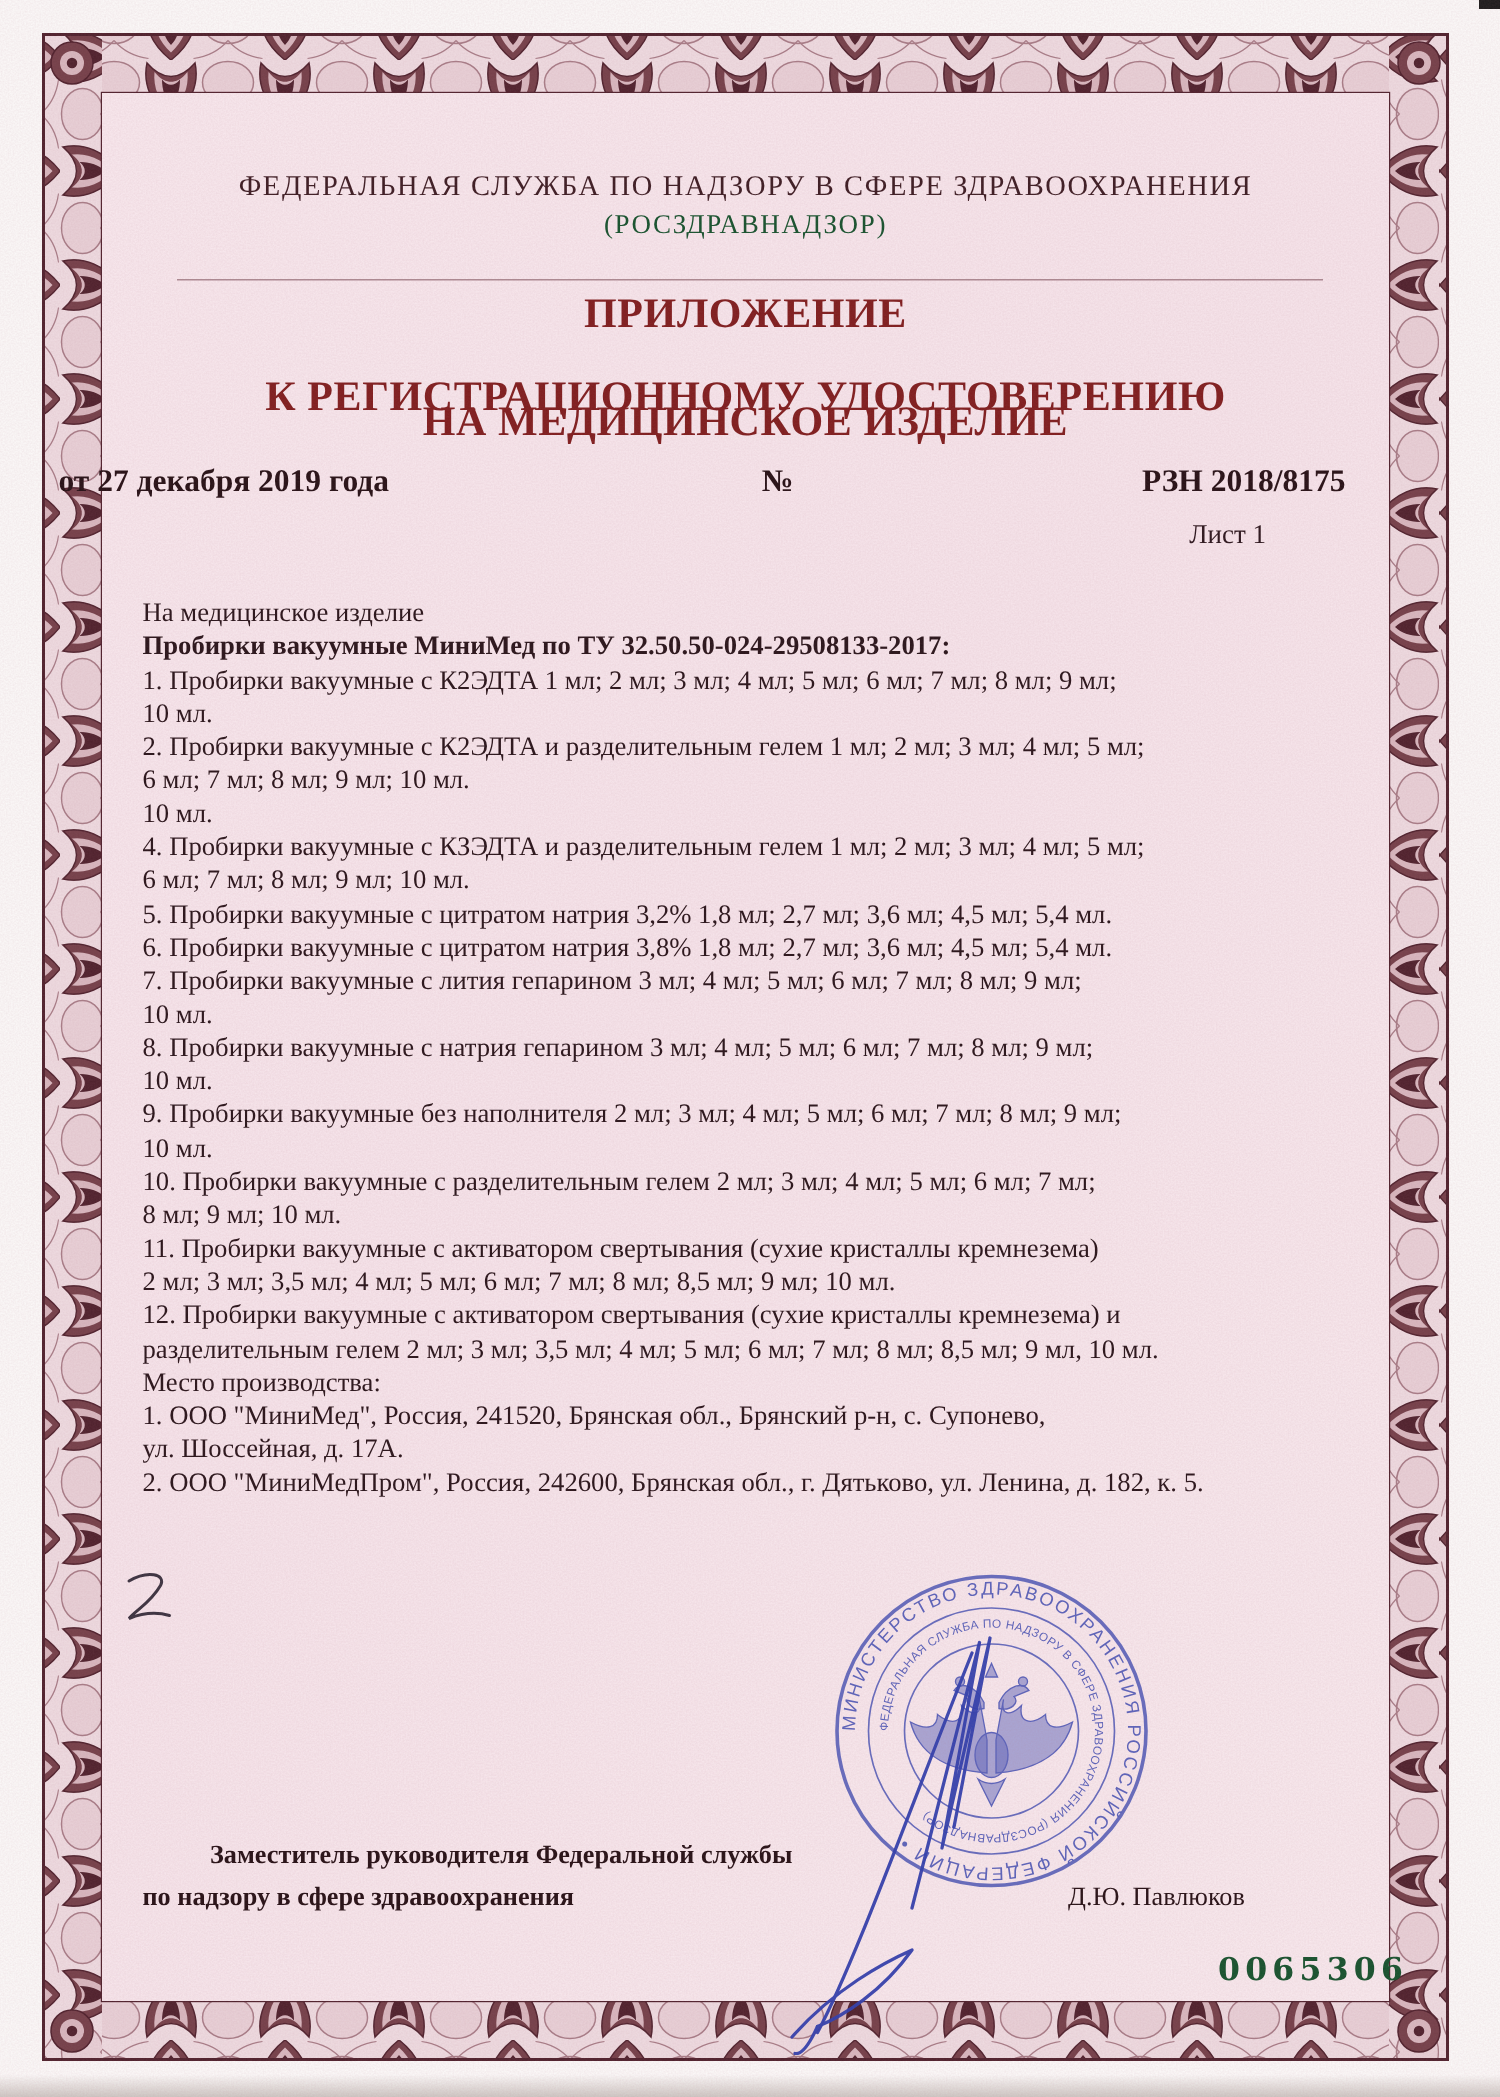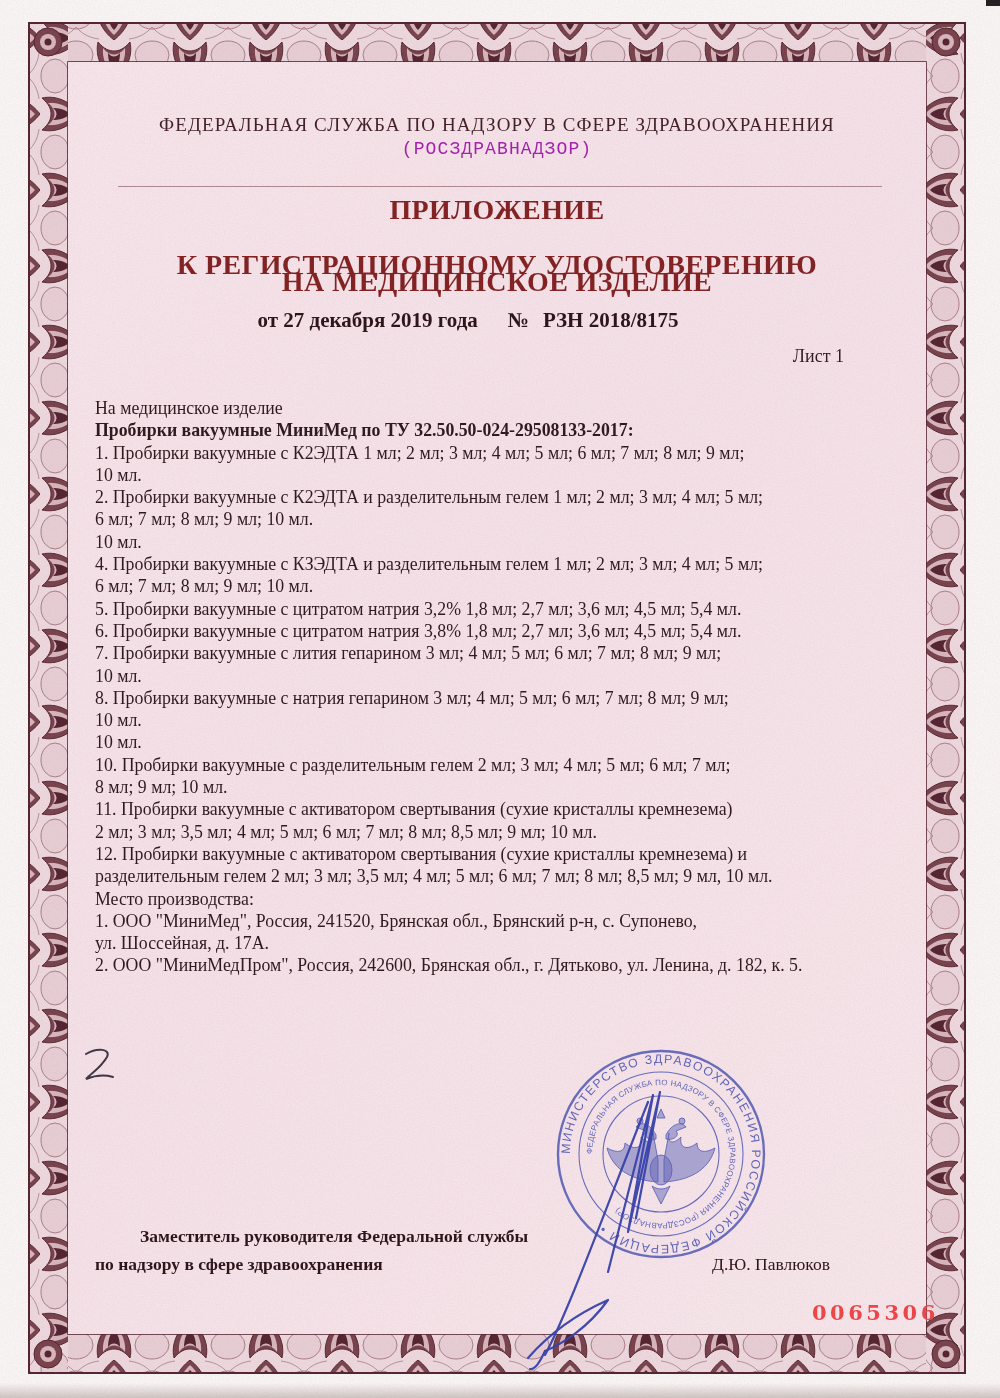--- a/index.html
+++ b/index.html
@@ -7,39 +7,39 @@
   .page{position:relative;width:1000px;height:1398px;background:#fcfbfa;
         font-family:"Liberation Serif","DejaVu Serif",serif;color:#241419;}
   .abs{position:absolute;}
   .frame-svg{position:absolute;left:0;top:0;z-index:1;}
   .paper{position:absolute;left:68px;top:62px;width:858px;height:1272px;
          background:linear-gradient(135deg,#f9eaef 0%,#f7e6ec 45%,#f9ebef 100%);z-index:2;}
   .content{position:absolute;left:0;top:0;width:1000px;height:1398px;z-index:10;border-radius:19px;}
   .hdr1{top:114px;left:68px;width:858px;text-align:center;font-size:19px;
         letter-spacing:1.1px;color:#3b1c22;}
   .hdr2{top:139px;left:68px;width:858px;text-align:center;font-size:18px;
-        letter-spacing:1.1px;color:#a21caf;font-family:Liberation Mono, monospace;}
+        letter-spacing:1.1px;color:#14532d;}
   .divider{top:186px;left:118px;width:764px;border-top:1.5px solid rgba(96,46,56,.5);height:0;}
   .ttl{left:68px;width:858px;text-align:center;font-weight:bold;color:#7f1d1d;
        font-size:28px;letter-spacing:.4px;}
   .ttl1{top:194px;} .ttl2{top:230px;margin-top:19px;} .ttl3{top:266px;}
-  .dateline{top:308px;left:39px;width:858px;display:flex;justify-content:center;
+  .dateline{top:308px;left:39px;width:858px;display:flex;justify-content:space-between;
             align-items:baseline;font-weight:bold;font-size:21px;color:#241014;}
   .dateline .gap1{display:inline-block;width:30px;}
   .dateline .gap2{display:inline-block;width:14px;}
   .sheet{top:346px;right:156px;font-size:18px;color:#2a161c;}
   .body-text{top:397px;left:95px;width:816px;font-size:17.8px;line-height:22.3px;
              color:#271419;}
   .body-text .line{white-space:nowrap;}
   .body-text .bold{font-weight:bold;}
   .sigline1{top:1226px;left:95px;font-weight:bold;font-size:17.5px;color:#241014;margin-left:45px;}
   .sigline2{top:1254px;left:95px;font-weight:bold;font-size:17.5px;color:#241014;}
   .signer{top:1254px;left:712px;font-weight:normal;font-size:17.5px;color:#241014;}
   .serial{top:1300px;left:812px;font-family:"DejaVu Serif",serif;font-weight:bold;
-          font-size:21px;letter-spacing:3.5px;color:#ef4444;z-index:12;}
+          font-size:21px;letter-spacing:3.5px;color:#14532d;z-index:12;}
   .stamp-svg{position:absolute;left:553px;top:1046px;z-index:8;}
   .signature-svg{position:absolute;left:490px;top:1040px;z-index:9;}
   .zmark-svg{position:absolute;left:78px;top:1042px;z-index:9;}
   .noise-svg{position:absolute;left:0;top:0;z-index:40;pointer-events:none;}
   .artifact{top:0;left:986px;width:14px;height:6px;background:#1b1b1b;z-index:3;}
   .bottom-shadow{left:0;top:1383px;width:1000px;height:15px;z-index:3;
                  background:linear-gradient(rgba(200,194,190,0),#cfc9c5);}
 </style>
 </head>
 <body>
@@ -149,20 +149,21 @@
         <div class="line">6 мл; 7 мл; 8 мл; 9 мл; 10 мл.</div>
         <div class="line">10 мл.</div>
         <div class="line">4. Пробирки вакуумные с КЗЭДТА и разделительным гелем 1 мл; 2 мл; 3 мл; 4 мл; 5 мл;</div>
         <div class="line">6 мл; 7 мл; 8 мл; 9 мл; 10 мл.</div>
         <div class="line">5. Пробирки вакуумные с цитратом натрия 3,2% 1,8 мл; 2,7 мл; 3,6 мл; 4,5 мл; 5,4 мл.</div>
         <div class="line">6. Пробирки вакуумные с цитратом натрия 3,8% 1,8 мл; 2,7 мл; 3,6 мл; 4,5 мл; 5,4 мл.</div>
         <div class="line">7. Пробирки вакуумные с лития гепарином 3 мл; 4 мл; 5 мл; 6 мл; 7 мл; 8 мл; 9 мл;</div>
         <div class="line">10 мл.</div>
         <div class="line">8. Пробирки вакуумные с натрия гепарином 3 мл; 4 мл; 5 мл; 6 мл; 7 мл; 8 мл; 9 мл;</div>
         <div class="line">10 мл.</div>
+        <div class="line">9. Пробирки вакуумные без наполнителя 2 мл; 3 мл; 4 мл; 5 мл; 6 мл; 7 мл; 8 мл; 9 мл;</div>
         <div class="line">10 мл.</div>
         <div class="line">10. Пробирки вакуумные с разделительным гелем 2 мл; 3 мл; 4 мл; 5 мл; 6 мл; 7 мл;</div>
         <div class="line">8 мл; 9 мл; 10 мл.</div>
         <div class="line">11. Пробирки вакуумные с активатором свертывания (сухие кристаллы кремнезема)</div>
         <div class="line">2 мл; 3 мл; 3,5 мл; 4 мл; 5 мл; 6 мл; 7 мл; 8 мл; 8,5 мл; 9 мл; 10 мл.</div>
         <div class="line">12. Пробирки вакуумные с активатором свертывания (сухие кристаллы кремнезема) и</div>
         <div class="line">разделительным гелем 2 мл; 3 мл; 3,5 мл; 4 мл; 5 мл; 6 мл; 7 мл; 8 мл; 8,5 мл; 9 мл, 10 мл.</div>
         <div class="line">Место производства:</div>
         <div class="line">1. ООО "МиниМед", Россия, 241520, Брянская обл., Брянский р-н, с. Супонево,</div>
         <div class="line">ул. Шоссейная, д. 17А.</div>

